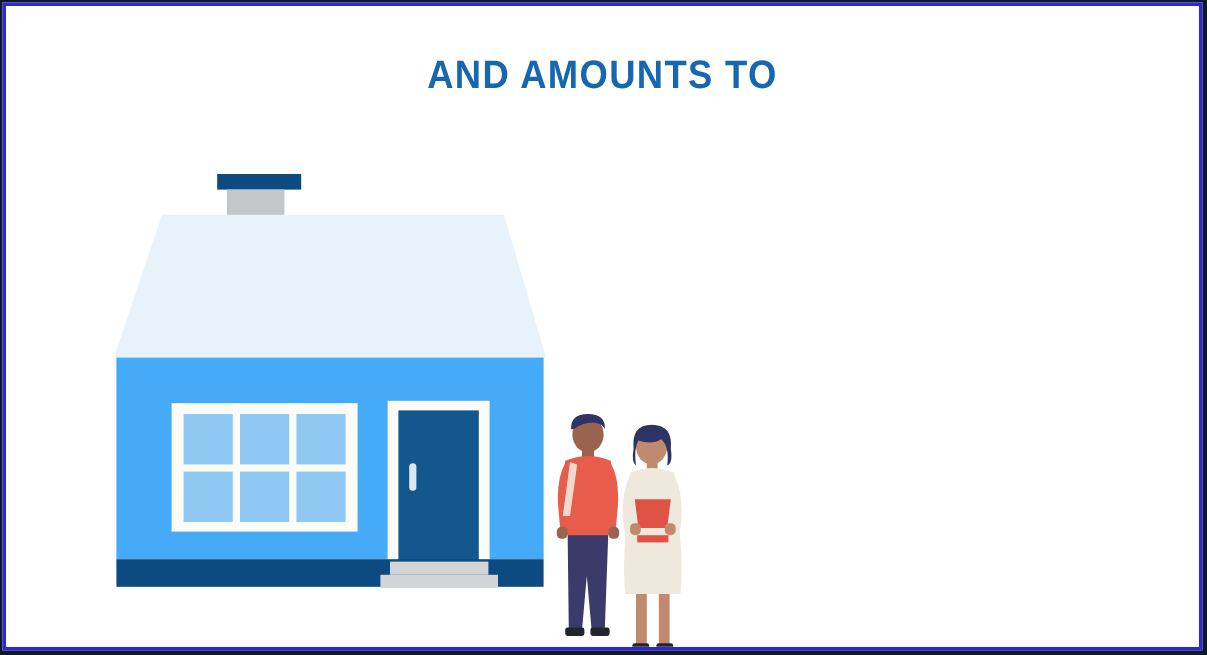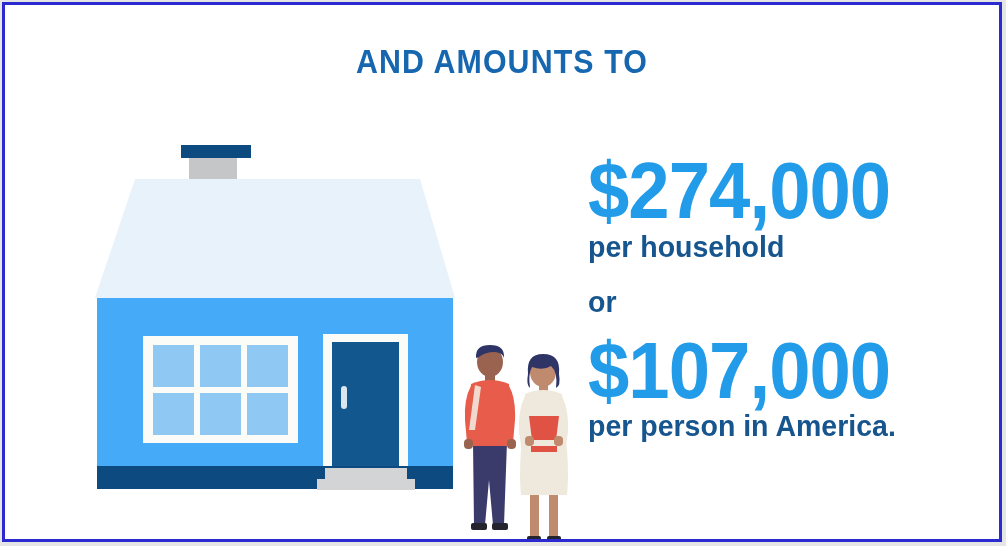--- a/index.html
+++ b/index.html
@@ -9,21 +9,21 @@
     background: #ffffff;
   }
   body {
     font-family: "Liberation Sans", sans-serif;
   }
 
   #canvas {
     position: relative;
     width: 1006px;
     height: 546px;
-    background: #e5e5e5;
+    background: #0f172a;
     overflow: hidden;
     box-sizing: border-box;
   }
 
   
   .frame-border {
     position: absolute;
     left: 2px;
     top: 2px;
     width: 1000px;
@@ -203,24 +203,15 @@
           <rect x="99" y="96" width="9" height="10" rx="4" fill="#c08a6e"></rect>
 
           <ellipse cx="88" cy="32" rx="13" ry="15" fill="#c08a6e"></ellipse>
 
           <path d="M73 34 Q71 14 88 14 Q106 14 104 34 Q106 46 101 48 Q103 32 96 26
                    Q88 31 77 27 Q73 34 75 48 Q71 45 73 34 Z" fill="#2e3566"></path>
         </g>
       </svg>
     </div>
 
-    <div class="stats">
-      <div class="big-number">$274,000</div>
-      <div class="sub-label">per household</div>
-
-      <div class="conjunction">or</div>
-
-      <div class="big-number">$107,000</div>
-      <div class="sub-label">per person in America.</div>
-    </div>
 
   </div>
 </div>
 
 </body></html>

